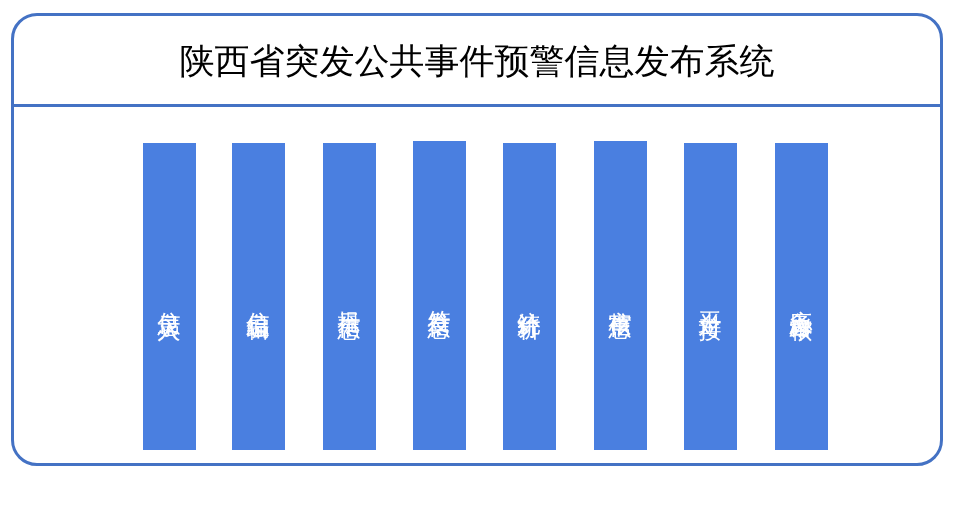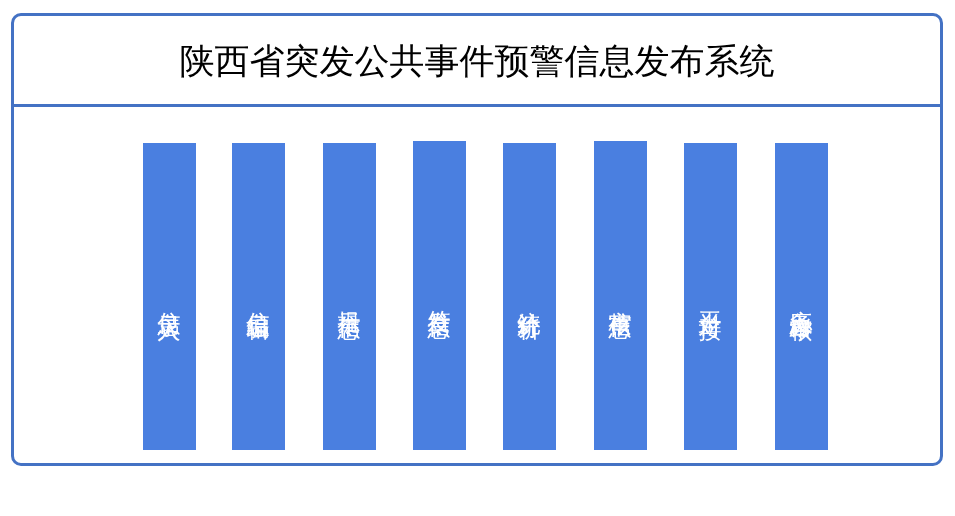--- a/index.html
+++ b/index.html
@@ -17,21 +17,21 @@
 
   
   #diagram-frame {
     position: absolute;
     left: 11px;
     top: 13px;
     width: 932px;
     height: 453px;
     box-sizing: border-box;
     border: 3px solid #4472C4;
-    border-radius: 10px;
+    border-radius: 26px;
     background: #ffffff;
   }
 
   
   #title-band {
     position: absolute;
     left: 0;
     top: 0;
     width: 100%;
     height: 88px;

